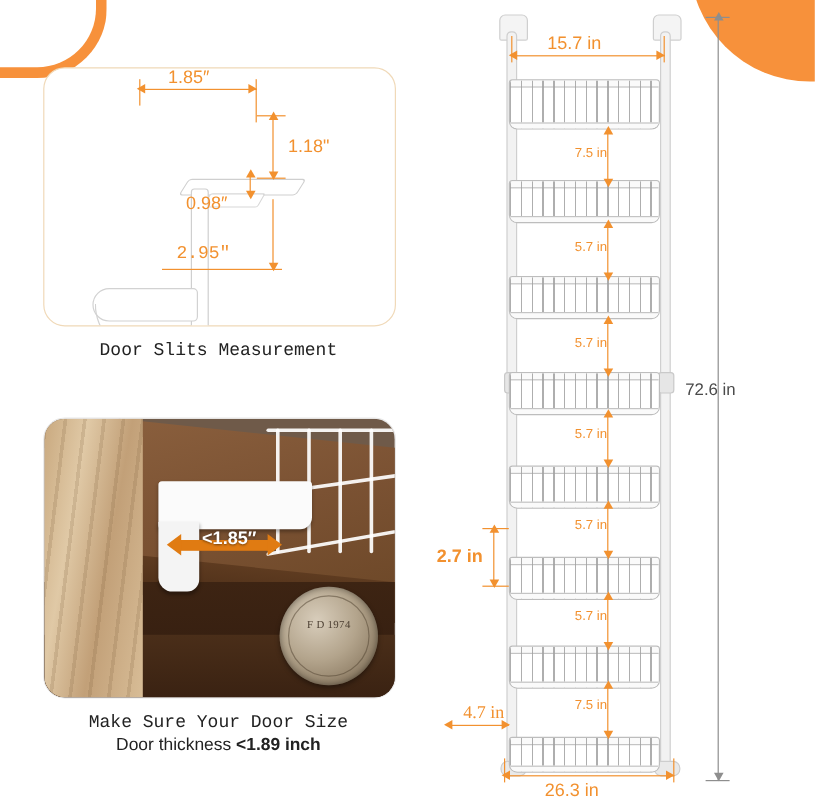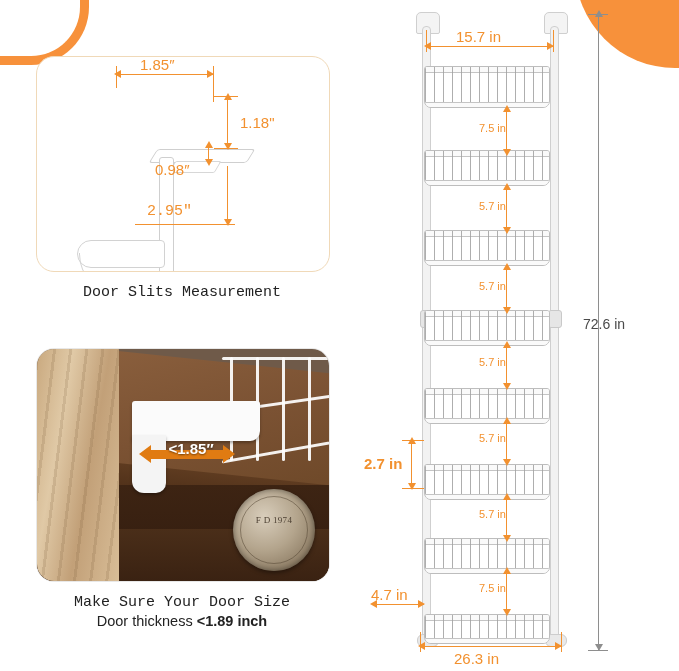--- a/index.html
+++ b/index.html
@@ -78,21 +78,20 @@
     font-size: 15px;
     white-space: nowrap;
   }
   .dim.sm { font-size: 11px; }
 
   .gdim {
     position: absolute;
     color: #4a4a4a;
     font-size: 14px;
     white-space: nowrap;
-    margin-left: 12px;
   }
 
   
   .ln {
     position: absolute;
     background: #f2912f;
   }
   .ln.h { height: 1.4px; }
   .ln.v { width: 1.4px; }
   .ln.gray { background: #8e8e8e; }
@@ -553,15 +552,15 @@
   <div class="ln v" style="left:411px; top:440px; height:48px;"></div>
   <div class="arrowhead ah-up" style="left:408px; top:437px;"></div>
   <div class="arrowhead ah-down" style="left:408px; top:483px;"></div>
   <div class="tick h" style="left:402px; top:440px; width:22px;"></div>
   <div class="tick h" style="left:402px; top:488px; width:22px;"></div>
   <div class="dim" style="left:364px; top:455px;font-weight:bold;">2.7 in</div>
 
   <div class="ln h" style="left:372px; top:604px; width:52px;"></div>
   <div class="arrowhead ah-left" style="left:370px; top:600px;"></div>
   <div class="arrowhead ah-right" style="left:418px; top:600px;"></div>
-  <div class="dim" style="left:371px; top:586px;">4.7 in</div>
+  <div class="dim" style="left:386px; top:586px;font-family:Liberation Serif, serif;">4.7 in</div>
 
 </div>
 
 </body></html>

